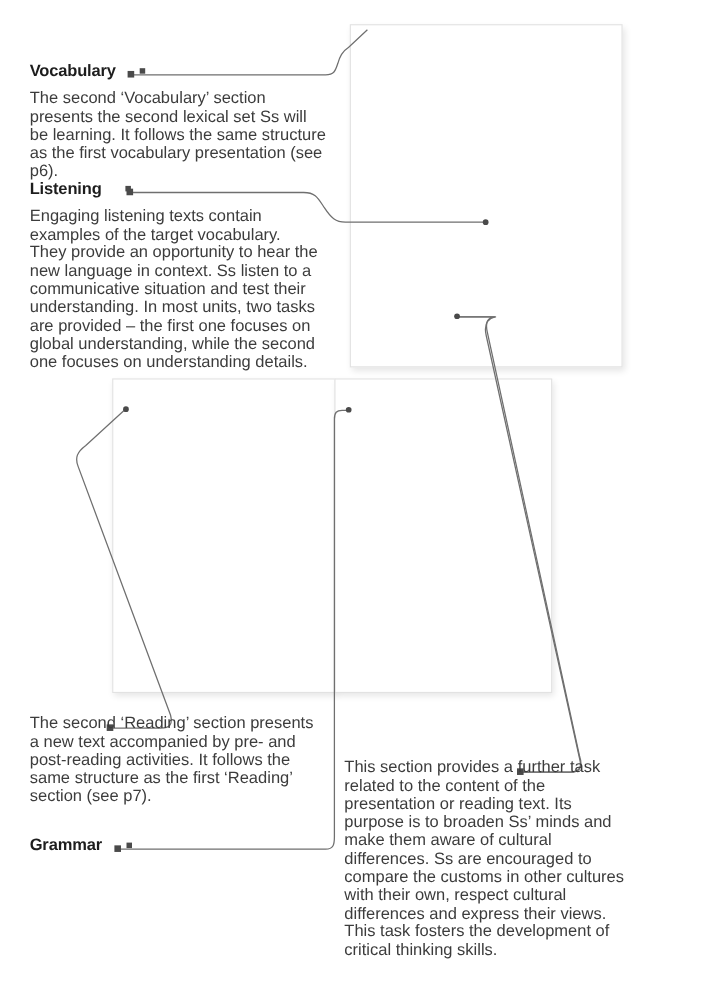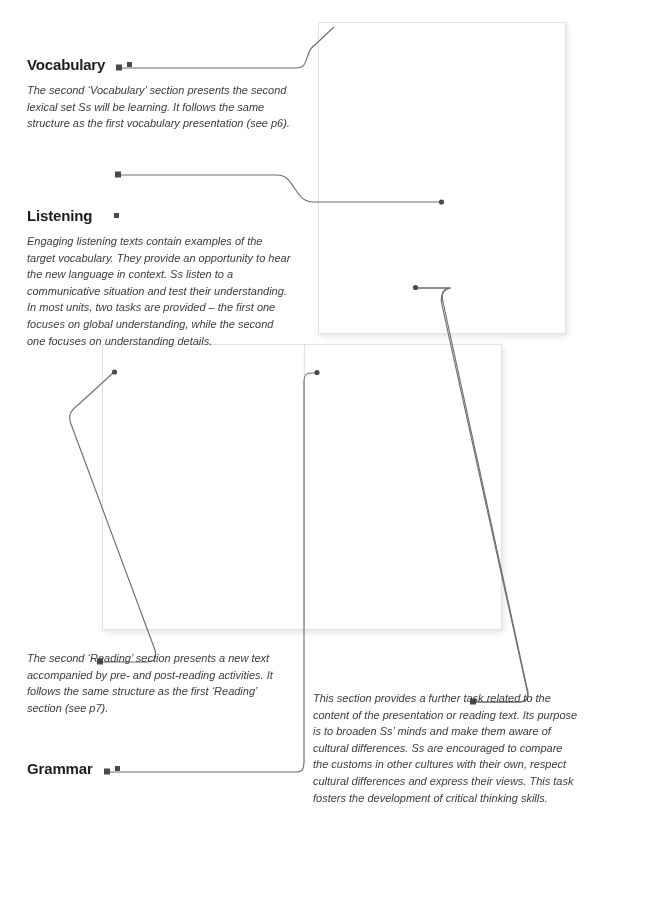--- a/index.html
+++ b/index.html
@@ -44,28 +44,27 @@
   }
   .block h2 .bullet{
     display:inline-block;
     width:5px;height:5px;
     background:#4a4a4a;
     margin-left:6px;
     flex:none;
   }
   .block p{
     margin:0;
-    font-size:11px;
+    font-size:15px;
     line-height:16.6px;
     color:#3c3c3c;
-    font-style:italic;
   }
 
   #blk-vocabulary {left:27px; top:56px;  width:270px;}
-  #blk-listening  {left:27px; top:163px; width:265px;margin-top:44px;}
+  #blk-listening  {left:27px; top:163px; width:265px;}
   #blk-reading    {left:27px; top:650px; width:265px;}
   #blk-grammar    {left:27px; top:760px; width:268px;}
   #blk-cultures   {left:313px;top:690px; width:265px;}
 </style>
 </head>
 <body>
 
 <div id="stage">
 
   <div class="page" id="page-top"></div>

